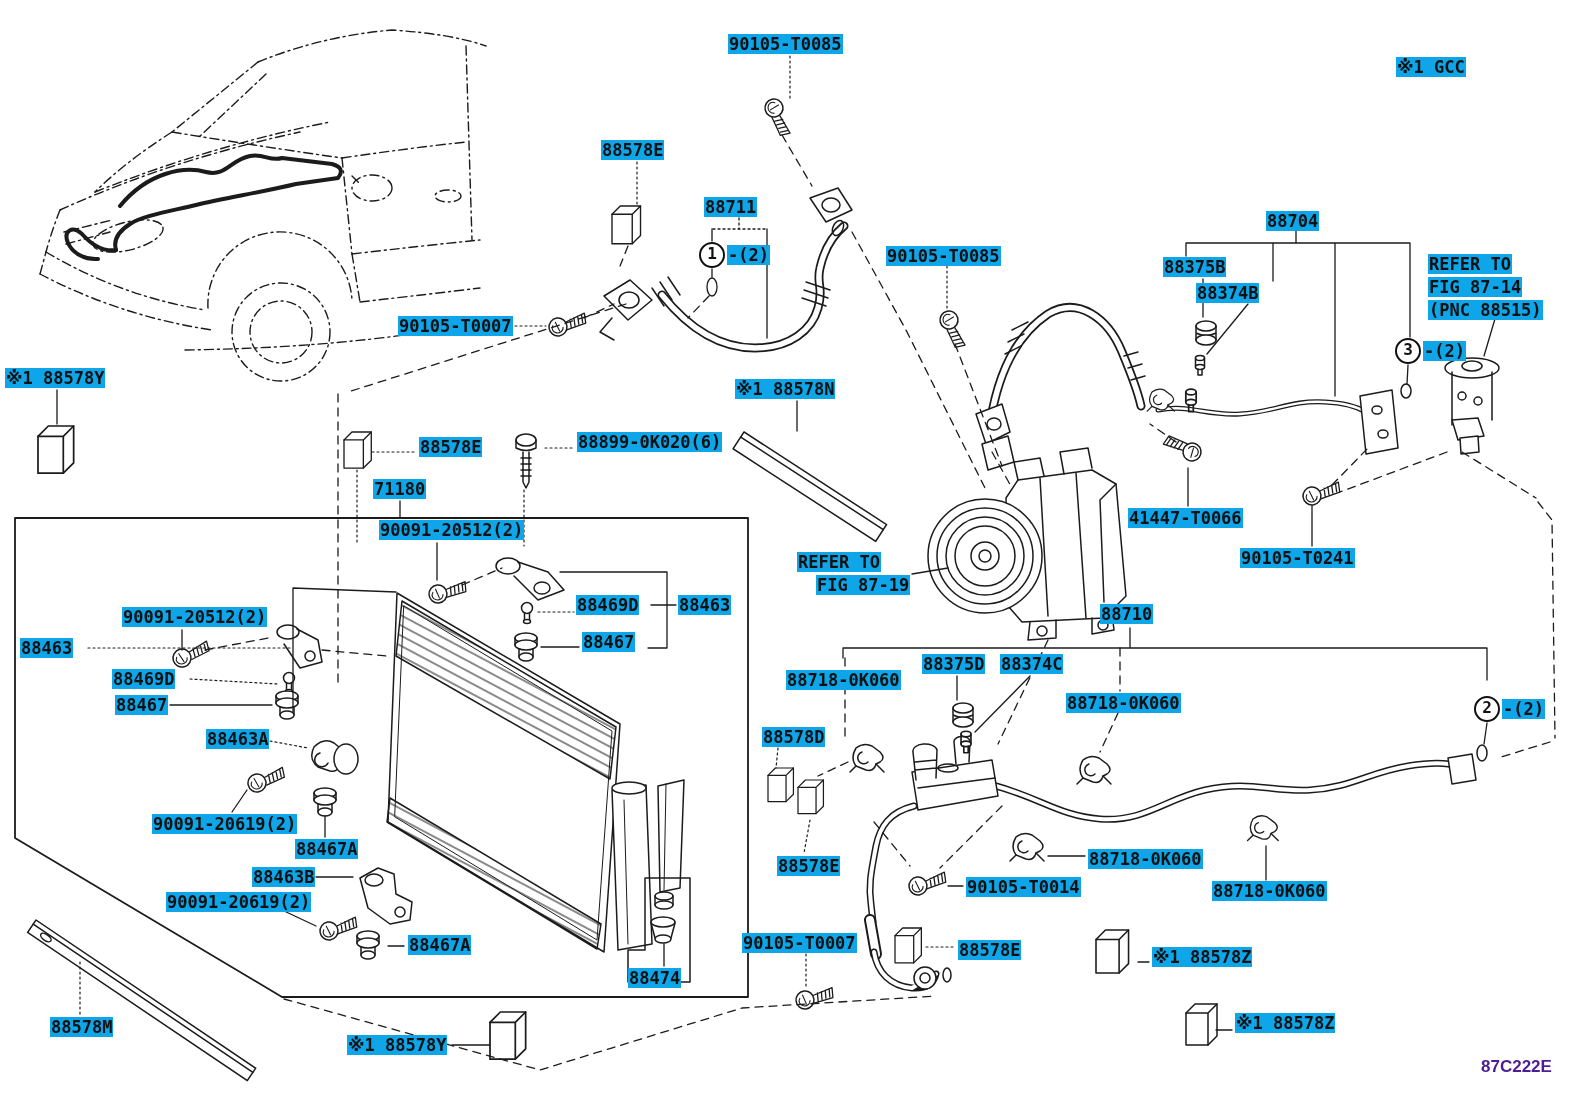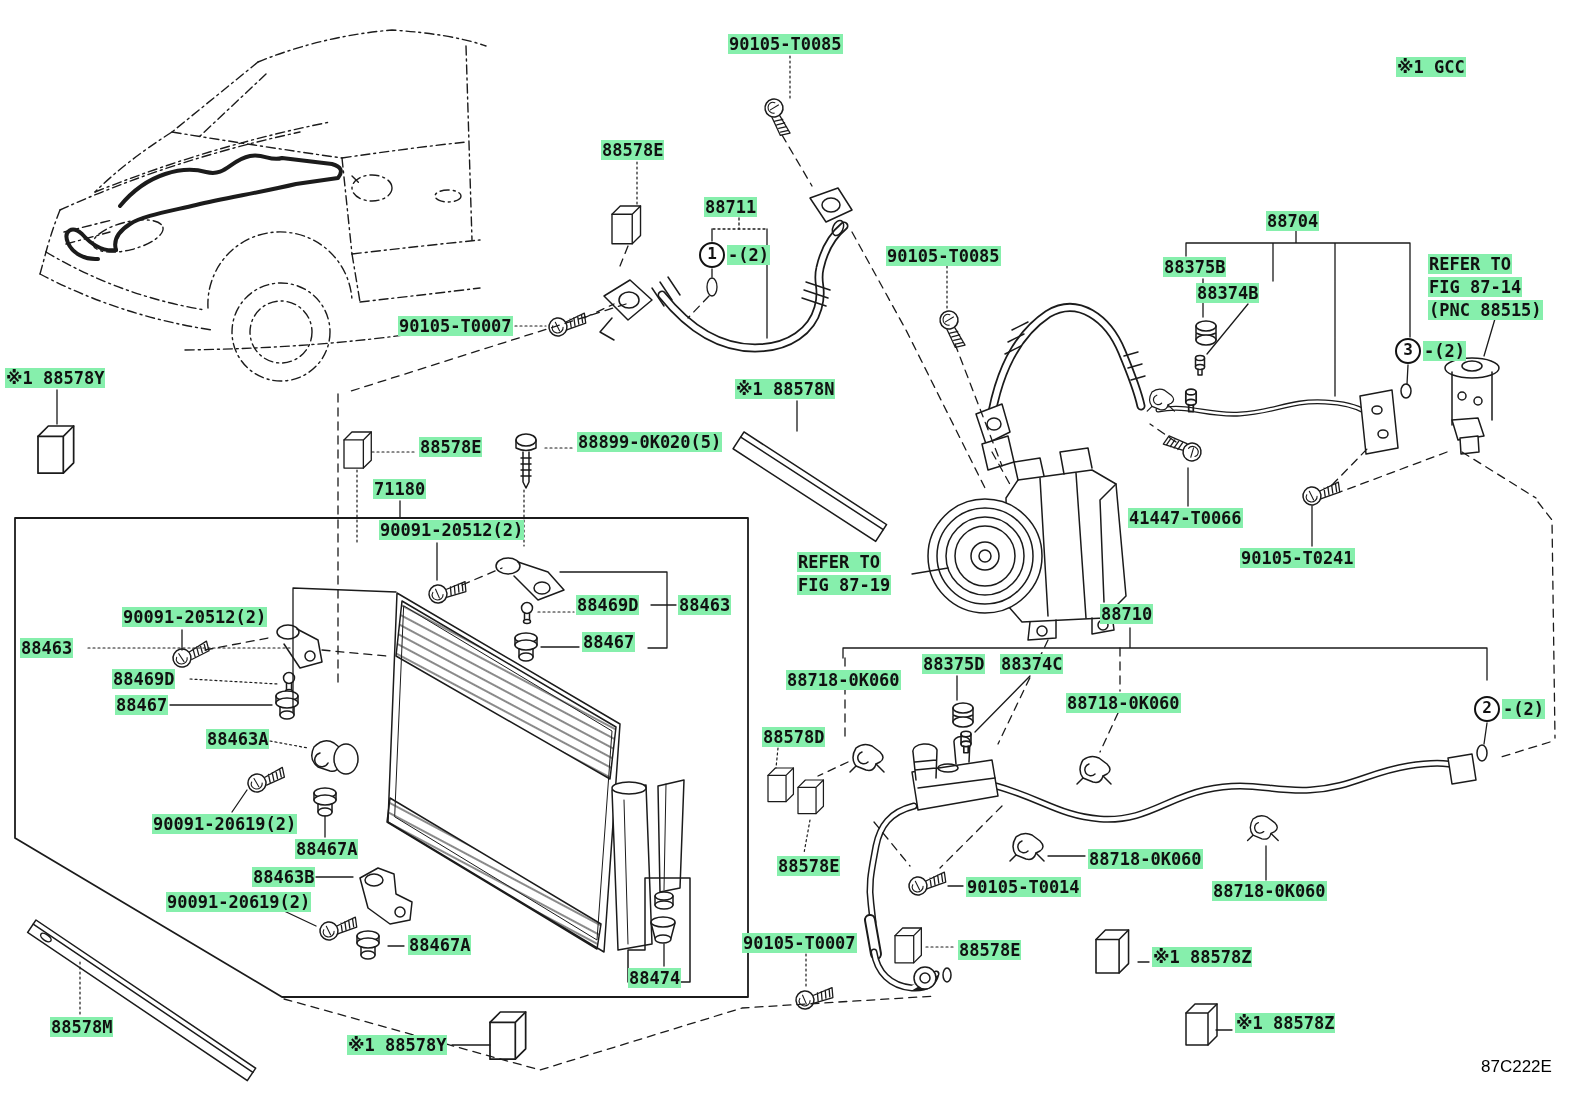--- a/index.html
+++ b/index.html
@@ -1,22 +1,22 @@
 <!DOCTYPE html>
 <html><head>
 <meta charset="utf-8">
 <style>
   html,body{margin:0;padding:0;background:#fff;}
   #stage{position:relative;width:1592px;height:1099px;background:#fff;overflow:hidden;
          font-family:"DejaVu Sans Mono","DejaVu Sans",monospace;}
   #art{position:absolute;left:0;top:0;}
   .plbl{position:absolute;font:bold 17px/20px "DejaVu Sans Mono","DejaVu Sans",monospace;
-        color:#111;background:#86efac;padding:0 1px;white-space:pre;letter-spacing:0;}
-  .plbl.plain{font-family:"Liberation Sans","DejaVu Sans",sans-serif;font-weight:400;
-        background:transparent;color:#000000;}
+        color:#111;background:#0ea5e9;padding:0 1px;white-space:pre;letter-spacing:0;}
+  .plbl.plain{font-family:"Liberation Sans","DejaVu Sans",sans-serif;font-weight:700;
+        background:transparent;color:#4c1d95;}
   .callout{position:absolute;width:26px;height:26px;border:2px solid #111;border-radius:50%;
         background:#fff;text-align:center;line-height:24px;font:bold 16px "DejaVu Sans Mono",monospace;
         color:#111;box-sizing:border-box;}
 </style>
 </head>
 <body>
 
 <div id="stage">
 <svg id="art" width="1592" height="1099" viewBox="0 0 1592 1099" xmlns="http://www.w3.org/2000/svg">
 <defs>
@@ -340,26 +340,26 @@
     <div class="plbl" style="left: 1266px; top: 211px;">88704</div>
     <div class="plbl" style="left: 1163px; top: 257px;">88375B</div>
     <div class="plbl" style="left: 1196px; top: 283px;">88374B</div>
     <div class="plbl" style="left: 1428px; top: 254px;">REFER TO</div>
     <div class="plbl" style="left: 1428px; top: 277px;">FIG 87-14</div>
     <div class="plbl" style="left: 1428px; top: 300px; text-align: center;">(PNC 88515)</div>
     <div class="plbl" style="left: 398px; top: 316px;">90105-T0007</div>
     <div class="plbl" style="left: 5px; top: 368px;">※1 88578Y</div>
     <div class="plbl" style="left: 735px; top: 379px;">※1 88578N</div>
     <div class="plbl" style="left: 419px; top: 437px;">88578E</div>
-    <div class="plbl" style="left: 577px; top: 432px;">88899-0K020(5)</div>
+    <div class="plbl" style="left: 577px; top: 432px;">88899-0K020(6)</div>
     <div class="plbl" style="left: 373px; top: 479px;">71180</div>
     <div class="plbl" style="left: 379px; top: 520px;">90091-20512(2)</div>
     <div class="plbl" style="left: 1128px; top: 508px;">41447-T0066</div>
     <div class="plbl" style="left: 797px; top: 552px;">REFER TO</div>
-    <div class="plbl" style="left: 797px; top: 575px;">FIG 87-19</div>
+    <div class="plbl" style="left: 816px; top: 575px;">FIG 87-19</div>
     <div class="plbl" style="left: 1240px; top: 548px;">90105-T0241</div>
     <div class="plbl" style="left: 576px; top: 595px;">88469D</div>
     <div class="plbl" style="left: 678px; top: 595px;">88463</div>
     <div class="plbl" style="left: 1100px; top: 604px;">88710</div>
     <div class="plbl" style="left: 122px; top: 607px;">90091-20512(2)</div>
     <div class="plbl" style="left: 582px; top: 632px;">88467</div>
     <div class="plbl" style="left: 20px; top: 638px;">88463</div>
     <div class="plbl" style="left: 922px; top: 654px;">88375D</div>
     <div class="plbl" style="left: 1000px; top: 654px;">88374C</div>
     <div class="plbl" style="left: 786px; top: 670px;">88718-0K060</div>

